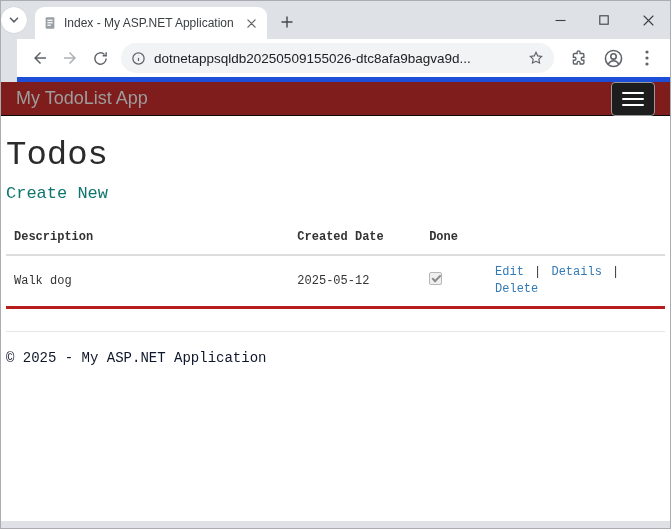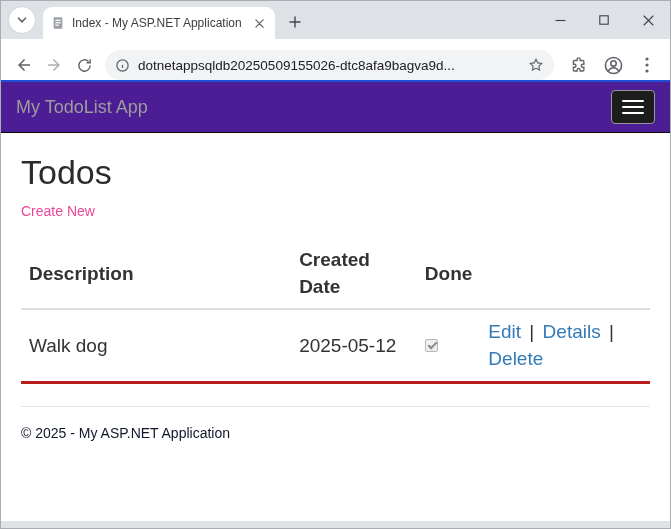--- a/index.html
+++ b/index.html
@@ -9,77 +9,77 @@
   .window {
     width:671px; height:529px;
     border:1px solid #a9adb2;
     background:#dee1e6;
     display:flex; flex-direction:column;
     padding-bottom:7px;
     position:relative;
   }
 
   
-  .titlebar { height:38px; flex:0 0 38px; display:flex; align-items:flex-end; padding-left:8px; position:relative; }
+  .titlebar { height:38px; flex:0 0 38px; display:flex; align-items:flex-end; position:relative; }
   .tab-search-btn {
     width:26px; height:26px; border-radius:50%; background:#fff;
     display:flex; align-items:center; justify-content:center;
     align-self:center; margin-right:8px; box-shadow:0 0 1px rgba(0,0,0,.25);
     cursor:pointer;
   }
   .tab {
     width:232px; height:32px; background:#fff; border-radius:9px 9px 0 0;
     display:flex; align-items:center; padding:0 8px; cursor:pointer;
   }
   .tab-favicon { flex:0 0 auto; display:flex; margin-right:7px; }
   .tab-title { flex:1; font-size:12px; color:#3c4043; white-space:nowrap; overflow:hidden; min-width:0; }
   .tab-close { flex:0 0 auto; width:16px; height:16px; display:flex; align-items:center; justify-content:center; border-radius:50%; cursor:pointer; }
   .new-tab-btn { width:28px; height:28px; display:flex; align-items:center; justify-content:center; margin:0 0 3px 6px; border-radius:50%; cursor:pointer; }
 
   .win-controls { position:absolute; right:0; top:0; height:38px; display:flex; }
   .win-btn { width:44px; height:38px; display:flex; align-items:center; justify-content:center; cursor:pointer; }
 
   
   .toolbar {
-    height:43px; flex:0 0 43px; background:#fff; border-bottom:2px solid #1d4ed8;
-    display:flex; align-items:flex-end; padding:0 8px;
+    height:43px; flex:0 0 43px; background:#fff; border-bottom:5px solid #1d4ed8;
+    display:flex; align-items:center; padding:0 8px;margin-left:16px;
   }
   .nav-btn { width:30px; height:30px; display:flex; align-items:center; justify-content:center; border-radius:50%; cursor:pointer; flex:0 0 auto; }
   .addressbar {
     flex:1; min-width:0; height:30px; background:#f1f3f4; border-radius:15px;
     display:flex; align-items:center; padding:0 10px; margin:0 6px; cursor:text;
   }
   .addr-info { display:flex; margin-right:8px; flex:0 0 auto; }
   .addr-url { flex:1; min-width:0; font-size:13.5px; color:#202124; white-space:nowrap; overflow:hidden; }
   .addr-star { display:flex; margin-left:8px; flex:0 0 auto; cursor:pointer; }
   .tb-right { display:flex; align-items:center; flex:0 0 auto; }
   .tb-right .nav-btn { margin-left:4px; }
 
   
   .site-navbar {
-    height:51px; flex:0 0 51px; background:#4c1d95; border-bottom:1px solid #080808;
+    height:34px; flex:0 0 51px; background:#7f1d1d; border-bottom:1px solid #080808;
     display:flex; align-items:center;
   }
   .brand { color:#9d9d9d; font-size:18px; padding:0 15px; cursor:pointer; text-decoration:none; }
   .hamburger {
     margin-left:auto; margin-right:15px; width:44px; height:34px;
     border:1px solid #98999a; border-radius:4px; background:#1d1d1d;
     display:flex; flex-direction:column; align-items:center; justify-content:center; gap:4px;
     cursor:pointer;
   }
   .hamburger .bar { width:22px; height:2px; background:#fff; border-radius:1px; }
 
   
   .page { flex:1; background:#fff; overflow:hidden; }
-  .container { padding:0 20px; color:#333; }
+  .container { padding:0 5px; color:#333;font-family:Liberation Mono, monospace; }
   .page-title { font-size:34px; font-weight:500; margin:20px 0 10px; color:#2b2b2b; }
   .create-row { margin:10px 0 18px; }
-  .create-link { color:#ec4899; font-size:14px; text-decoration:none; cursor:pointer; }
-
-  table.todo-table { width:100%; border-collapse:collapse; font-size:19px; line-height:1.42857; color:#333; }
+  .create-link { color:#0f766e; font-size:17px; text-decoration:none; cursor:pointer; }
+
+  table.todo-table { width:100%; border-collapse:collapse; font-size:12px; line-height:1.42857; color:#333; }
   .todo-table th { text-align:left; padding:8px; border-bottom:2px solid #ddd; font-weight:bold; }
   .todo-table td { padding:8px; vertical-align:middle; }
   .todo-table tbody tr { border-bottom:3px solid #b91c1c; }
   .col-desc  { width:43%; }
   .col-date  { width:20%; }
   .col-done  { width:10%; }
   .col-actions { width:27%; }
 
   .checkbox {
     display:inline-block; width:13px; height:13px;

